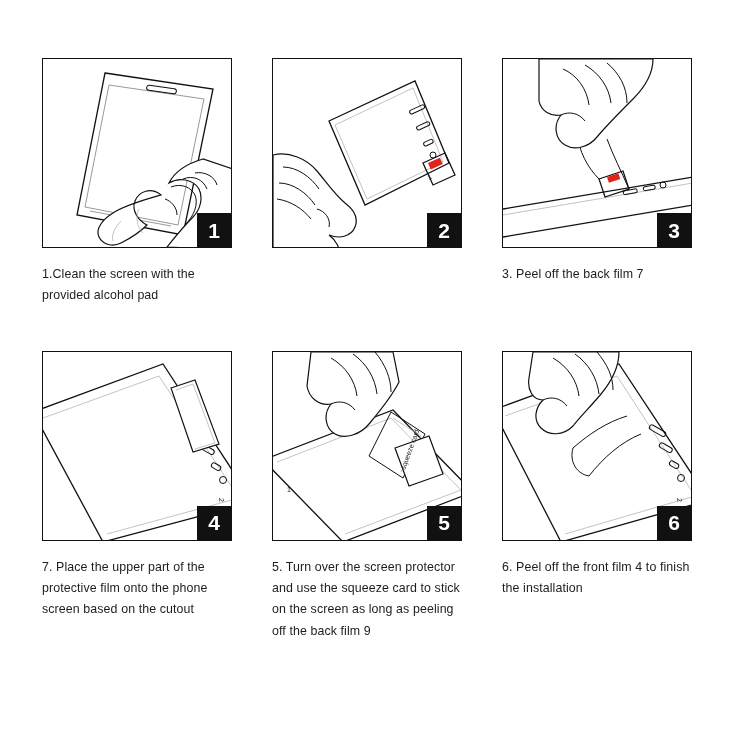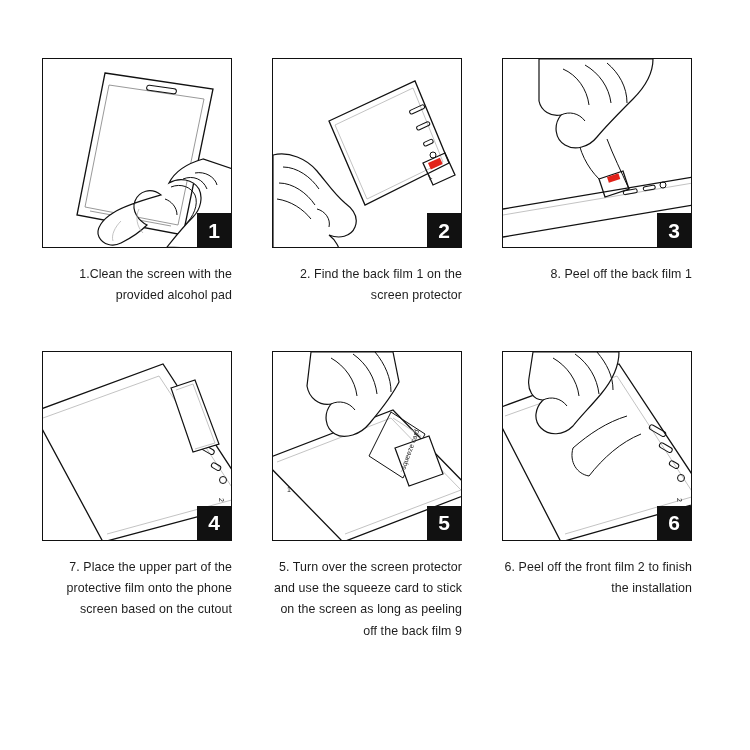--- a/index.html
+++ b/index.html
@@ -64,21 +64,20 @@
     font-family: "Liberation Sans", sans-serif;
     line-height: 1;
   }
   .caption {
     margin-top: 16px;
     font-size: 12.4px;
     line-height: 1.72;
     color: #1d1d1d;
     width: 190px;
     letter-spacing: 0.1px;
-    text-align: right;
   }
   .row2 {
     margin-top: 44px;
   }
   
   .ln { fill: none; stroke: #111; stroke-width: 1.3; }
   .ln-thin { fill: none; stroke: #111; stroke-width: 1; }
   .ln-light { fill: none; stroke: #8d8d8d; stroke-width: 0.9; }
   .ln-vlight { fill: none; stroke: #b4b4b4; stroke-width: 0.8; }
   .fill-white { fill: #ffffff; stroke: #111; stroke-width: 1.2; }
@@ -139,21 +138,20 @@
           <text class="tiny-label" x="156" y="121" transform="rotate(-24 156 121)">1</text>
 
           <path class="fill-white" d="M0 190 L0 96 C16 92 34 100 44 112 C54 124 62 136 72 144 C80 150 86 158 82 168 C78 178 66 180 56 176 C64 182 66 190 66 190 Z"></path>
           <path class="ln-thin" d="M10 108 C24 108 38 118 46 130"></path>
           <path class="ln-thin" d="M6 124 C20 124 34 134 42 146"></path>
           <path class="ln-thin" d="M4 140 C18 142 30 150 38 160"></path>
           <path class="ln-thin" d="M44 150 C52 152 58 160 56 168"></path>
         </svg>
         <div class="badge">2</div>
       </div>
-      <div class="caption">2. Find the back film 1 on the screen protector</div>
     </div>
 
     <div class="step">
       <div class="panel">
         <svg viewBox="0 0 190 190" xmlns="http://www.w3.org/2000/svg">
 
           <path class="ln" d="M0 150 L190 118"></path>
           <path class="ln" d="M0 178 L190 146"></path>
           <path class="ln-vlight" d="M0 156 L190 124"></path>
 
@@ -168,21 +166,21 @@
           <path class="ln-thin" d="M126 130 C118 112 110 96 104 80"></path>
 
           <path class="fill-white" d="M36 0 L150 0 C150 14 142 28 130 40 C118 52 104 66 94 78 C86 88 72 92 62 86 C52 80 50 66 58 56 C48 58 38 52 36 42 Z"></path>
           <path class="ln-thin" d="M60 10 C74 16 84 30 86 46"></path>
           <path class="ln-thin" d="M82 6 C96 14 106 28 108 44"></path>
           <path class="ln-thin" d="M104 4 C116 14 124 28 124 44"></path>
           <path class="ln-thin" d="M58 56 C66 52 76 54 82 62"></path>
         </svg>
         <div class="badge">3</div>
       </div>
-      <div class="caption">8. Peel off the back film 1</div>
+      <div class="caption">3. Peel off the back film 7</div>
     </div>
   </div>
 
   <div class="grid row2">
 
     <div class="step">
       <div class="panel">
         <svg viewBox="0 0 190 190" xmlns="http://www.w3.org/2000/svg">
 
           <path class="ln" d="M-10 60 L120 12 L210 150 L60 190 Z"></path>
@@ -248,17 +246,17 @@
           <path class="fill-white" d="M30 0 L116 0 C116 16 108 30 98 42 C88 54 78 64 70 74 C60 84 46 84 38 76 C30 68 32 56 40 48 C30 48 24 38 26 26 Z"></path>
           <path class="ln-thin" d="M50 6 C64 14 74 28 76 44"></path>
           <path class="ln-thin" d="M72 2 C86 12 94 26 96 42"></path>
           <path class="ln-thin" d="M94 0 C104 12 110 24 110 38"></path>
           <path class="ln-thin" d="M40 48 C48 44 58 46 64 54"></path>
 
           <text class="tiny-label" x="174" y="146" transform="rotate(90 174 146)">2</text>
         </svg>
         <div class="badge">6</div>
       </div>
-      <div class="caption">6. Peel off the front film 2 to finish the installation</div>
+      <div class="caption">6. Peel off the front film 4 to finish the installation</div>
     </div>
   </div>
 
 </div>
 
 </body></html>

